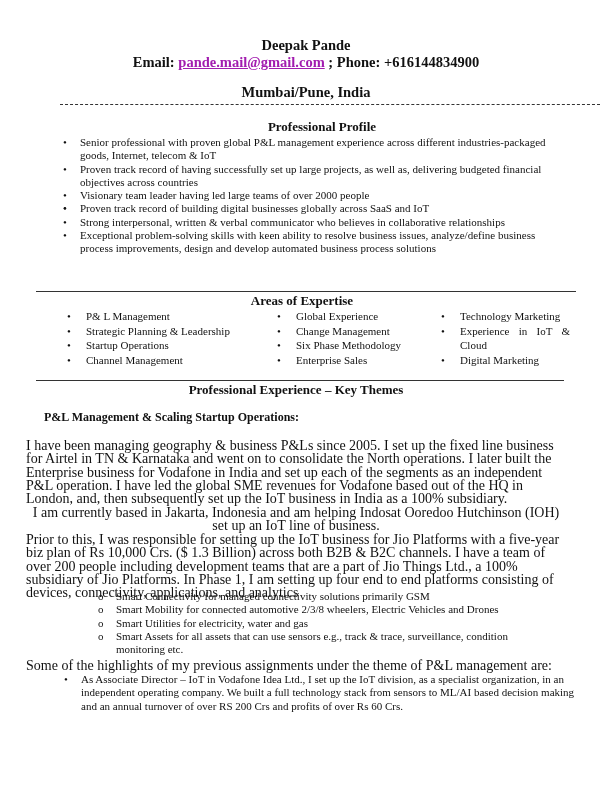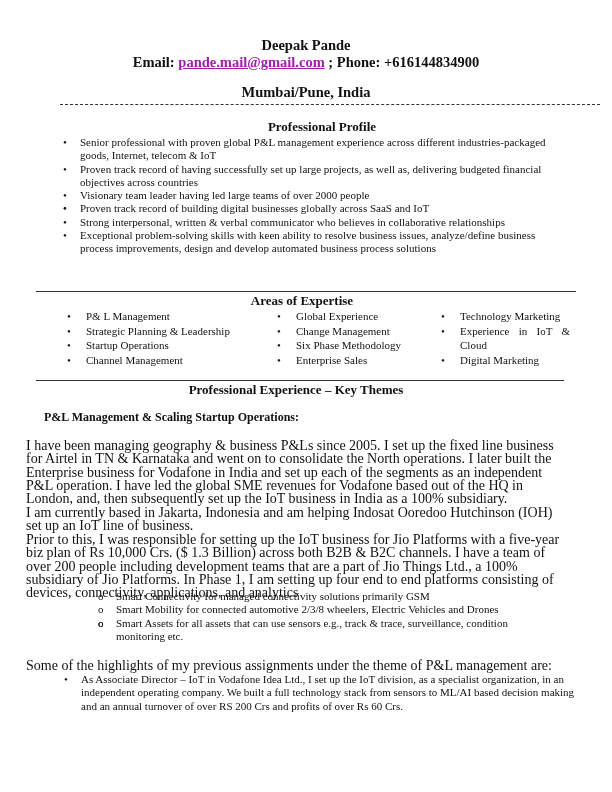--- a/index.html
+++ b/index.html
@@ -63,26 +63,26 @@
   <div class="item"><span class="bul">•</span><span>Technology Marketing</span></div>
   <div class="item justify" style="text-align-last:left;"><span class="bul">•</span><span>Experience in IoT &amp; Cloud</span></div>
   <div class="item"><span class="bul">•</span><span>Digital Marketing</span></div>
 </div>
 
 <div class="rule" style="left:36px; width:528px; top:380px;"></div>
 <div class="sec-title" style="top:382px; left:-10px;">Professional Experience – Key Themes</div>
 <div class="subhead" style="top:411px;">P&amp;L Management &amp; Scaling Startup Operations:</div>
 
 <div class="para" style="top:439px;">I have been managing geography &amp; business P&amp;Ls since 2005. I set up the fixed line business for Airtel in TN &amp; Karnataka and went on to consolidate the North operations. I later built the Enterprise business for Vodafone in India and set up each of the segments as an independent P&amp;L operation. I have led the global SME revenues for Vodafone based out of the HQ in London, and, then subsequently set up the IoT business in India as a 100% subsidiary.</div>
-<div class="para" style="top:506px;">I am currently based in Jakarta, Indonesia and am helping Indosat Ooredoo Hutchinson (IOH) set up an IoT line of business.</div>
+<div class="para" style="top:506px;text-align:center;">I am currently based in Jakarta, Indonesia and am helping Indosat Ooredoo Hutchinson (IOH) set up an IoT line of business.</div>
 <div class="para" style="top:533px;">Prior to this, I was responsible for setting up the IoT business for Jio Platforms with a five-year biz plan of Rs 10,000 Crs. ($ 1.3 Billion) across both B2B &amp; B2C channels. I have a team of over 200 people including development teams that are a part of Jio Things Ltd., a 100% subsidiary of Jio Platforms. In Phase 1, I am setting up four end to end platforms consisting of devices, connectivity, applications, and analytics</div>
 
 <ul class="blist" style="left:116px; top:590px; width:440px;">
   <li><span class="bul" style="left:-18px;">o</span><span>Smart Connectivity for managed connectivity solutions primarily GSM</span></li>
   <li><span class="bul" style="left:-18px;">o</span><span>Smart Mobility for connected automotive 2/3/8 wheelers, Electric Vehicles and Drones</span></li>
-  <li><span class="bul" style="left:-18px;">o</span></li>
+  <li><span class="bul" style="left:-18px;">o</span><span>Smart Utilities for electricity, water and gas</span></li>
   <li><span class="bul" style="left:-18px;">o</span><span>Smart Assets for all assets that can use sensors e.g., track &amp; trace, surveillance, condition monitoring etc.</span></li>
 </ul>
 
 <div class="para" style="top:659px;">Some of the highlights of my previous assignments under the theme of P&amp;L management are:</div>
 <ul class="blist" style="left:81px; top:673px; width:503px;">
   <li><span class="bul">•</span><span>As Associate Director – IoT in Vodafone Idea Ltd., I set up the IoT division, as a specialist organization, in an independent operating company. We built a full technology stack from sensors to ML/AI based decision making and an annual turnover of over RS 200 Crs and profits of over Rs 60 Crs.</span></li>
 </ul>
 
 </body></html>

